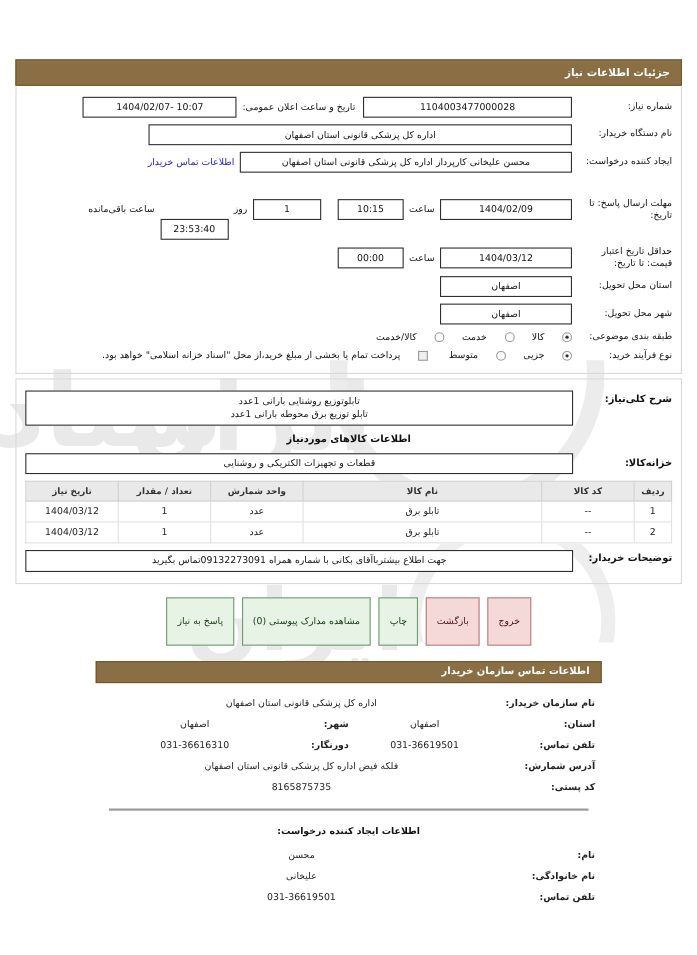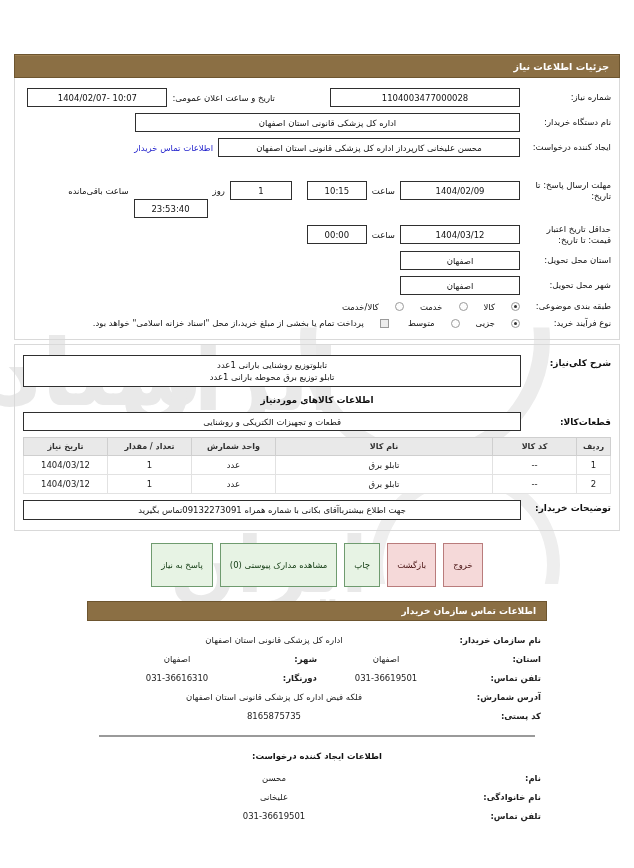--- a/index.html
+++ b/index.html
@@ -245,21 +245,21 @@
 <div class="page">
 
   <div class="titlebar">
     <span>جزئیات اطلاعات نیاز</span>
   </div>
 
   <div class="card">
 
     <div class="row">
       <span class="lbl lbl-w">شماره نیاز:</span>
-      <div class="fld num" style="width:190px;margin-left:48px;">1104003477000028</div>
+      <div class="fld num" style="width:190px;">1104003477000028</div>
       <span class="inline-lbl" style="margin-right:2px;">تاریخ و ساعت اعلان عمومی:</span>
       <div class="fld num" style="width:140px;">1404/02/07- 10:07</div>
     </div>
 
     <div class="row">
       <span class="lbl lbl-w">نام دستگاه خریدار:</span>
       <div class="fld" style="width:385px;">اداره کل پزشکی قانونی استان اصفهان</div>
     </div>
 
     <div class="row">
@@ -268,21 +268,21 @@
       <a class="link">اطلاعات تماس خریدار</a>
     </div>
 
     <div class="row">
       <span class="lbl lbl-w">مهلت ارسال پاسخ: تا تاریخ:</span>
       <div class="fld num" style="width:120px;">1404/02/09</div>
       <span class="inline-lbl">ساعت</span>
       <div class="fld num" style="width:60px;">10:15</div>
       <div class="fld num" style="width:62px;margin-right:10px;">1</div>
       <span class="inline-lbl">روز</span>
-      <div class="fld num" style="width:74px;margin-top:36px;">23:53:40</div>
+      <div class="fld num" style="width:62px;margin-top:36px;">23:53:40</div>
       <span class="inline-lbl">ساعت باقی‌مانده</span>
     </div>
 
     <div class="row">
       <span class="lbl lbl-w">حداقل تاریخ اعتبار قیمت: تا تاریخ:</span>
       <div class="fld num" style="width:120px;">1404/03/12</div>
       <span class="inline-lbl">ساعت</span>
       <div class="fld num" style="width:60px;">00:00</div>
     </div>
 
@@ -340,21 +340,21 @@
       <span class="bold-lbl lbl-w" style="padding-top:3px;">شرح کلی‌نیاز:</span>
       <div class="boxfield" style="width:505px;">
         <div>تابلوتوزیع روشنایی بارانی 1عدد</div>
         <div>تابلو توزیع برق محوطه بارانی 1عدد</div>
       </div>
     </div>
 
     <div class="sec-head">اطلاعات کالاهای موردنیاز</div>
 
     <div class="row">
-      <span class="bold-lbl lbl-w">قطعات‌کالا:</span>
+      <span class="bold-lbl lbl-w">خزانه‌کالا:</span>
       <div class="fld" style="width:505px;">قطعات و تجهیزات الکتریکی و روشنایی</div>
     </div>
 
     <table class="goods">
       <thead>
         <tr>
           <th style="width:34px;">ردیف</th>
           <th style="width:84px;">کد کالا</th>
           <th>نام کالا</th>
           <th style="width:84px;">واحد شمارش</th>

